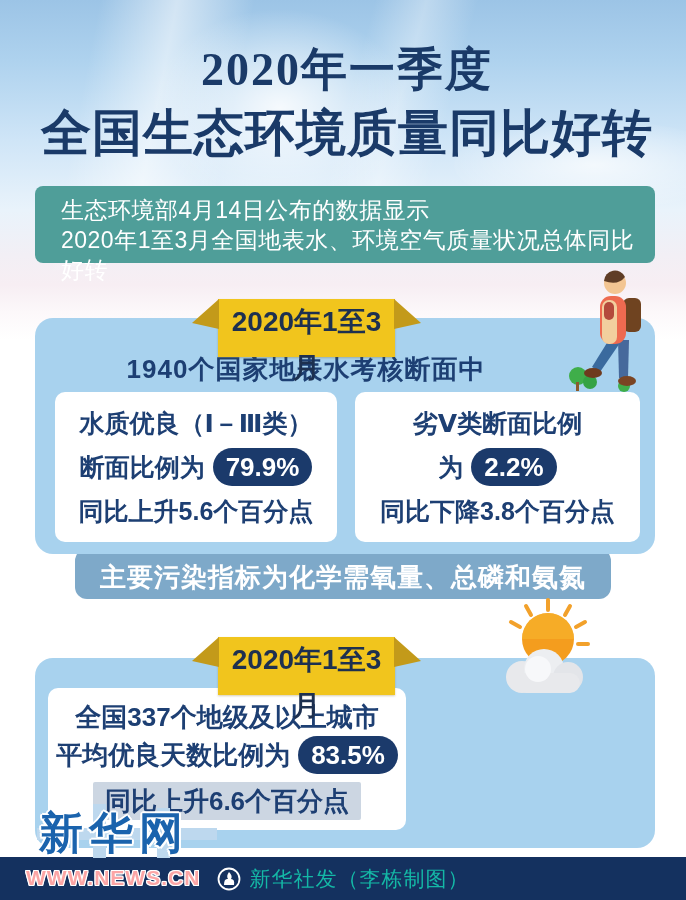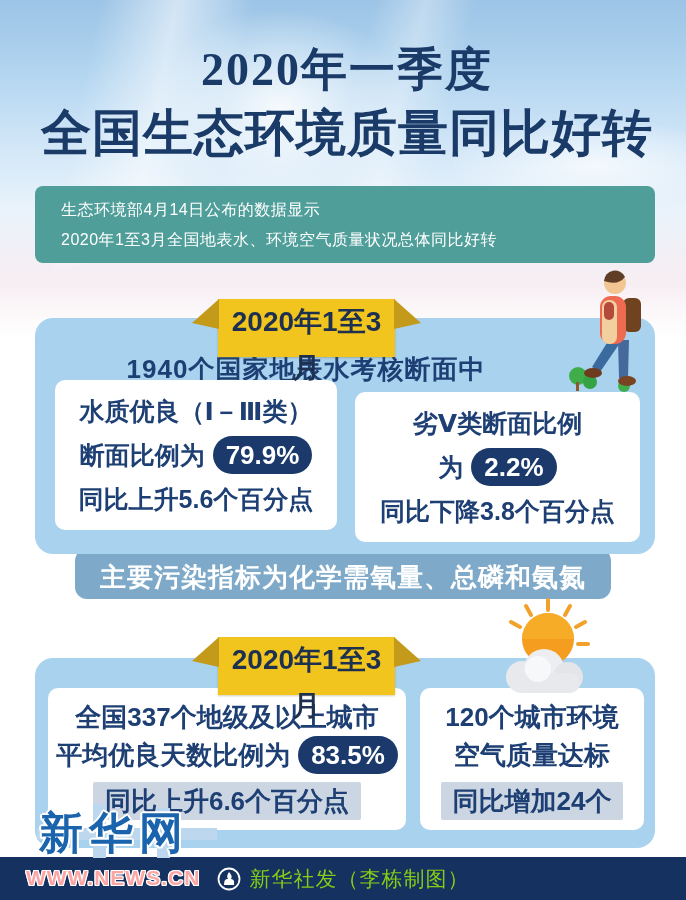--- a/index.html
+++ b/index.html
@@ -24,21 +24,21 @@
 
   
   .title{position:absolute;top:44px;left:0;width:100%;text-align:center;
     color:#1a3a68;font-family:"Liberation Serif","DejaVu Serif",serif;font-weight:bold;}
   .title .t1{font-size:46px;line-height:1.15;letter-spacing:2px;}
   .title .t2{font-size:50px;line-height:1.2;margin-top:6px;letter-spacing:1px;}
 
   
   .intro{position:absolute;left:35px;top:186px;width:620px;height:77px;background:#4f9e99;
     border-radius:8px;color:#fff;box-sizing:border-box;padding:9px 0 0 26px;}
-  .intro .l{font-size:16px;line-height:30px;letter-spacing:.5px;}
+  .intro .l{font-size:23px;line-height:30px;letter-spacing:.5px;}
 
   
   .ribbon{position:absolute;width:177px;height:58px;background:#f1c51d;z-index:7;
     text-align:center;line-height:46px;font-size:28px;font-weight:bold;color:#1d3050;
     box-shadow:0 1px 2px rgba(120,90,0,.3);}
   .ribbon .fold{position:absolute;top:0;width:27px;height:30px;background:#c39a1a;}
   .ribbon .fold-l{left:-26px;clip-path:polygon(100% 0,100% 100%,0 80%);}
   .ribbon .fold-r{right:-26px;clip-path:polygon(0 0,0 100%,100% 80%);}
   .ribbon-water{left:218px;top:299px;}
   .ribbon-air{left:218px;top:637px;}
@@ -51,21 +51,21 @@
   .panel-heading{position:absolute;left:35px;top:352px;width:620px;z-index:5;
     box-sizing:border-box;padding-right:78px;text-align:center;
     color:#1d3f73;font-size:26px;font-weight:bold;letter-spacing:1px;}
 
   
   .card{position:absolute;background:#ffffff;border-radius:10px;z-index:5;
     display:flex;flex-direction:column;justify-content:center;align-items:center;
     text-align:center;color:#1d3f73;font-size:25px;font-weight:bold;box-sizing:border-box;}
   .card .row{display:flex;align-items:center;justify-content:space-between;gap:8px;line-height:44px;}
   .card .ln{line-height:44px;}
-  .card-w1{left:55px;top:380px;width:282px;height:150px;}
+  .card-w1{left:55px;top:392px;width:282px;height:150px;}
   .card-w2{left:355px;top:392px;width:285px;height:150px;}
   .card-a1{left:48px;top:688px;width:358px;height:142px;font-size:26px;}
   .card-a2{left:420px;top:688px;width:224px;height:142px;font-size:26px;}
   .card-a1 .ln,.card-a1 .row,.card-a2 .ln{line-height:38px;}
 
   .pill{display:inline-block;background:#1b3a6b;color:#ffffff;border-radius:22px;
     padding:2px 13px;font-size:26px;font-weight:bold;line-height:34px;}
 
   .gray-strip{display:inline-block;background:#ccd6e2;color:#1d3f73;border-radius:2px;
     padding:1px 12px;font-size:26px;font-weight:bold;line-height:36px;margin-top:8px;}
@@ -90,21 +90,21 @@
     text-shadow:2px 0 0 #fff,-2px 0 0 #fff,0 2px 0 #fff,0 -2px 0 #fff,
       1.5px 1.5px 0 #fff,-1.5px -1.5px 0 #fff,1.5px -1.5px 0 #fff,-1.5px 1.5px 0 #fff;}
 
   
   .footerbar{position:absolute;left:0;top:857px;width:686px;height:43px;background:#14315f;z-index:8;}
   .siteurl{position:absolute;left:26px;top:9px;font-size:21px;font-weight:bold;color:#fca5a5;
     letter-spacing:1px;
     text-shadow:1px 0 0 #fff,-1px 0 0 #fff,0 1px 0 #fff,0 -1px 0 #fff,
       1px 1px 0 #fff,-1px -1px 0 #fff,1px -1px 0 #fff,-1px 1px 0 #fff;}
   .credit{position:absolute;left:0;top:0;width:100%;height:43px;display:flex;align-items:center;
-    justify-content:center;gap:9px;color:#84cc16;font-size:21px;letter-spacing:1px;}
+    justify-content:center;gap:9px;color:#14b8a6;font-size:21px;letter-spacing:1px;}
 </style>
 </head>
 <body>
 
 <div class="poster">
 
   <div class="beam beam1"></div>
   <div class="beam beam2"></div>
   <div class="glow"></div>
   <div class="cloud-wisp"></div>
@@ -197,25 +197,20 @@
 
   <div class="card card-a1">
     <div class="ln">全国337个地级及以上城市</div>
     <div class="row">
       <span>平均优良天数比例为</span>
       <span class="pill">83.5%</span>
     </div>
     <div class="gray-strip">同比上升6.6个百分点</div>
   </div>
 
-  <div class="card card-a2">
-    <div class="ln">120个城市环境</div>
-    <div class="ln">空气质量达标</div>
-    <div class="gray-strip">同比增加24个</div>
-  </div>
 
   <div class="sitelogo">
     <div class="bar bar-h"></div>
     <div class="bar bar-v1"></div>
     <div class="bar bar-v2"></div>
     <div class="txt">新华网</div>
   </div>
 
   <div class="footerbar">
     <div class="siteurl">WWW.NEWS.CN</div>

